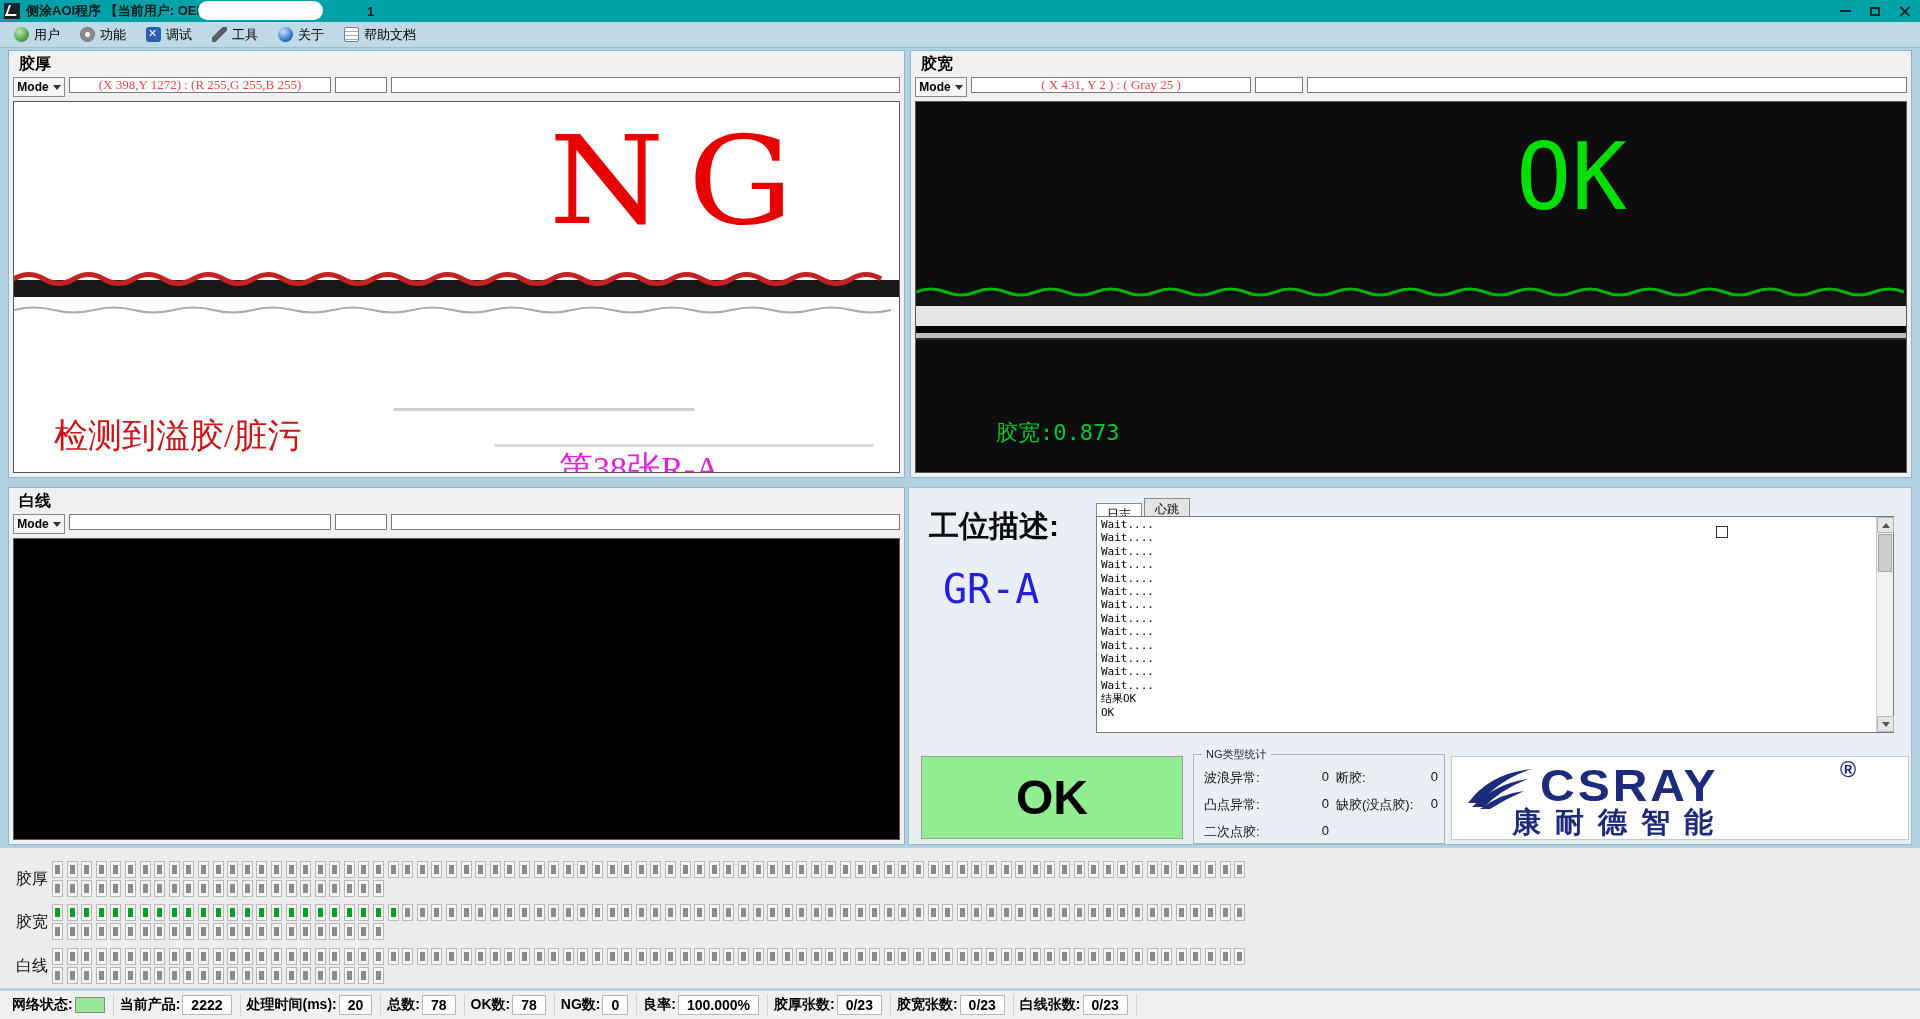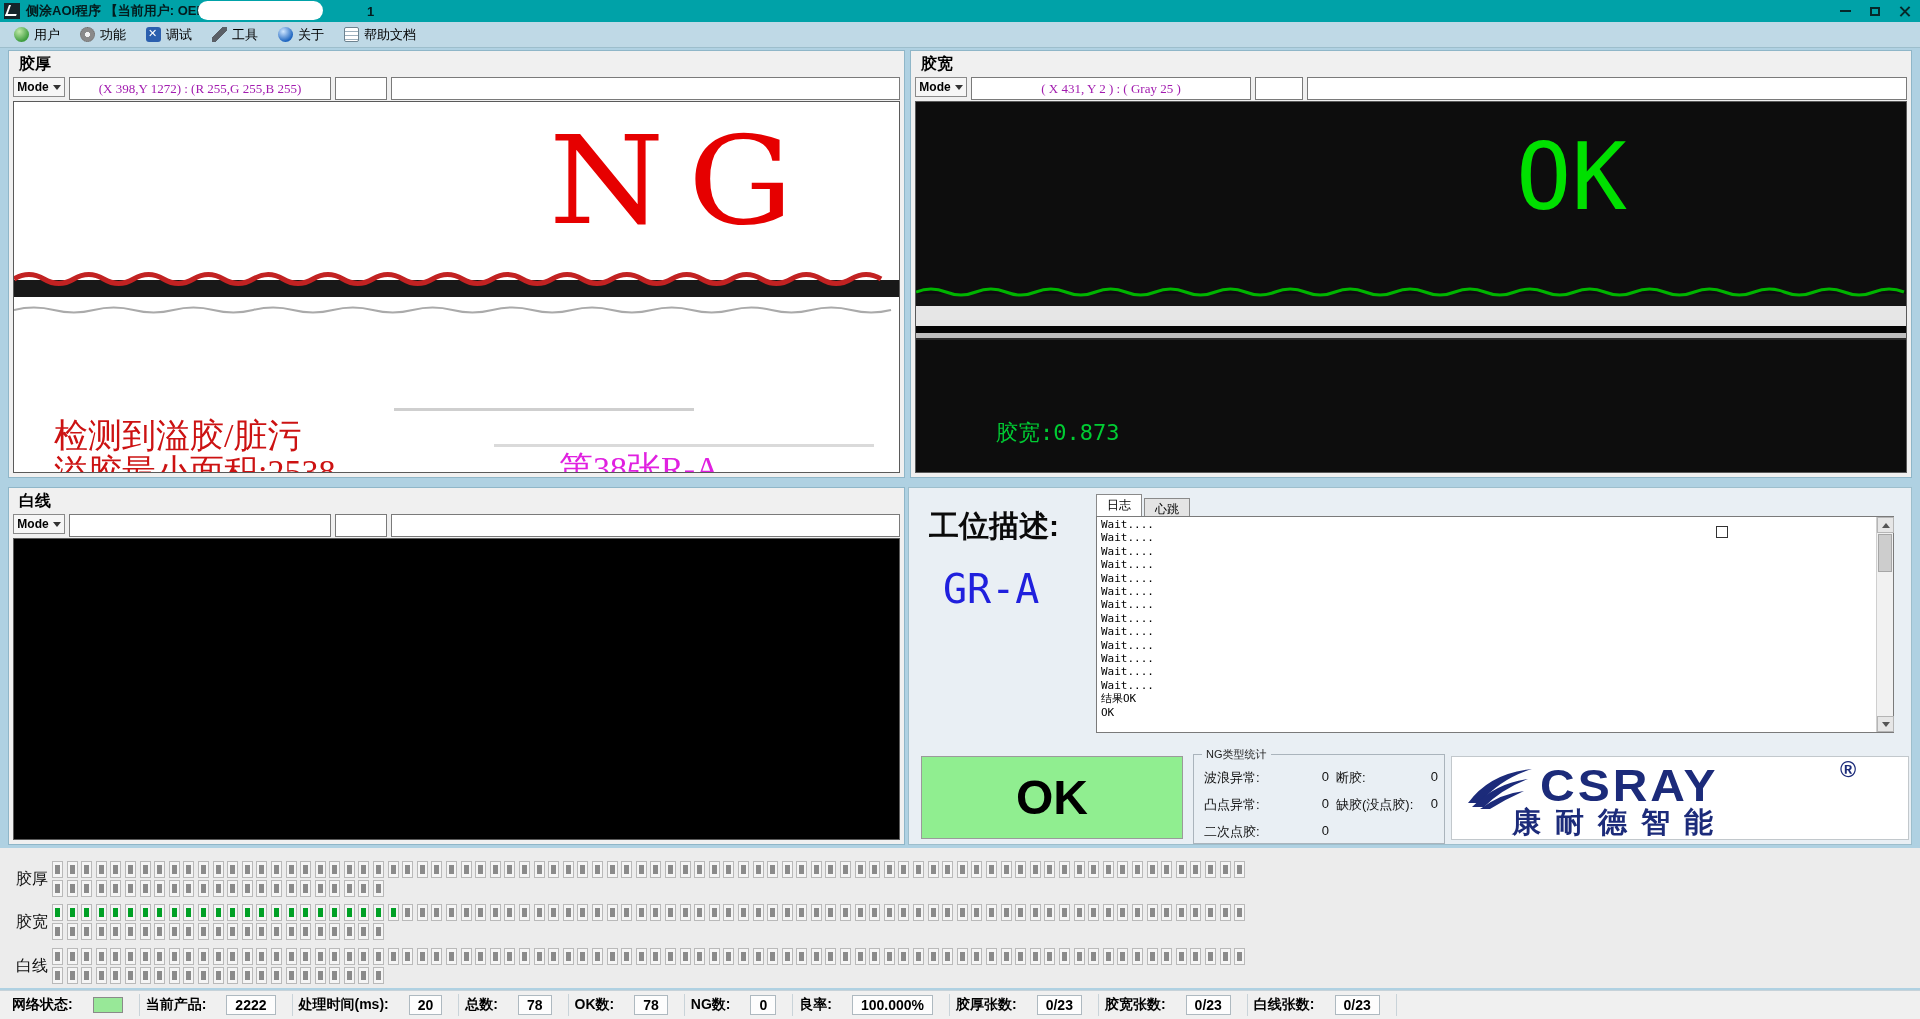--- a/index.html
+++ b/index.html
@@ -30,21 +30,21 @@
   .tools-icon { border-radius:0; background:linear-gradient(135deg, transparent 35%, #5a5f66 36% 62%, transparent 63%); }
   .about-icon { background:radial-gradient(circle at 35% 30%, #cfe6ff, #1f66c0 70%); }
   .help-icon  { border-radius:2px; background:repeating-linear-gradient(#fff 0 3px, #9db0bd 3px 4px); border:1px solid #6d828f; }
 
   
   .panel { position:absolute; background:#F0F0F0; border:1px solid #8FB6C8; }
   .phead { height:24px; padding:3px 0 0 10px; font-size:16px; color:#000; font-weight:bold; }
   .mrow { position:absolute; left:4px; right:4px; top:26px; height:22px; }
   .mode-btn { position:absolute; left:0; top:0; width:52px; height:20px; border:1px solid #8a8a8a; background:#f6f6f6; font-size:12px; display:flex; align-items:center; justify-content:center; gap:4px;font-weight:bold; }
   .tri-down { width:0; height:0; border-left:4px solid transparent; border-right:4px solid transparent; border-top:5px solid #333; }
-  .mbox { position:absolute; top:0; height:23px; border:1px solid #7a7a7a; background:#fff; font-family:"Liberation Serif",serif; font-size:13px; display:flex; align-items:center; justify-content:center; color:#a21caf; }
+  .mbox { position:absolute; top:0; height:16px; border:1px solid #7a7a7a; background:#fff; font-family:"Liberation Serif",serif; font-size:13px; display:flex; align-items:center; justify-content:center; color:#ef4444; }
   .pimg { position:absolute; left:4px; right:4px; top:50px; bottom:4px; border:1px solid #5a5a5a; overflow:hidden; }
 
   
   #panel-jh { left:8px; top:50px; width:897px; height:428px; }
   #panel-jk { left:910px; top:50px; width:1002px; height:428px; }
   #panel-bx { left:8px; top:487px; width:897px; height:358px; }
 
   
   #jh-img { background:#fff; }
   #jh-ng { position:absolute; left:535px; top:18px; font-family:"DejaVu Serif",serif; font-size:122px; color:#e60000; letter-spacing:22px; transform:scaleX(1.08); transform-origin:left top; line-height:1; }
@@ -61,21 +61,21 @@
 
   
   #bx-img { background:#000; }
 
   
   #rb { position:absolute; left:908px; top:487px; width:1004px; height:358px; background:#E9EFF4; border:1px solid #9dbecc; }
   #station-label { position:absolute; left:20px; top:18px; font-size:30px; font-weight:bold; color:#0a0a0a; }
   #station-value { position:absolute; left:34px; top:78px; font-family:"DejaVu Sans Mono",monospace; font-size:40px; color:#2020dd; }
   #log-tabs { position:absolute; left:187px; top:6px; display:flex; align-items:flex-end; height:23px; }
   .tab { border:1px solid #8a8a8a; border-bottom:none; background:#e4e4e4; font-size:12px; padding:2px 10px; height:19px; margin-right:2px; }
-  .tab.active { background:#fff; height:23px; }
+  .tab.active { background:#fff; height:14px; }
   #log-box { position:absolute; left:187px; top:28px; width:798px; height:217px; background:#fff; border:1px solid #7a7a7a; }
   #log-list { position:absolute; left:0; top:0; right:17px; bottom:0; overflow:hidden; padding:1px 0 0 4px; }
   .log-line { font-family:"DejaVu Sans Mono",monospace; font-size:11px; line-height:13.4px; color:#000; }
   #log-checkbox { position:absolute; left:619px; top:9px; width:12px; height:12px; border:1px solid #333; background:#fff; }
   #log-scroll { position:absolute; right:0; top:0; bottom:0; width:17px; background:#F1F1F1; border-left:1px solid #cfcfcf; }
   .sarrow { position:absolute; left:0; width:17px; height:16px; background:#e6e6e6; border:1px solid #b5b5b5; display:flex; align-items:center; justify-content:center; }
   .sarrow.up{ top:0; } .sarrow.down{ bottom:0; }
   .tri-up-s { width:0;height:0;border-left:4px solid transparent;border-right:4px solid transparent;border-bottom:5px solid #555; }
   .tri-down-s{ width:0;height:0;border-left:4px solid transparent;border-right:4px solid transparent;border-top:5px solid #555; }
   #scroll-thumb { position:absolute; left:1px; top:17px; width:14px; height:38px; background:#cdcdcd; border:1px solid #a6a6a6; }
@@ -101,21 +101,21 @@
   .plabel { width:52px; padding-left:16px; font-size:16px; color:#111; }
   .prows { display:flex; flex-direction:column; gap:2px; }
   .prow { display:flex; gap:3.6px; }
   .sq { width:11px; height:17px; border:1px solid #b9b9b9; background:#f5f5f5; display:flex; }
   .fill { flex:1; margin:3px 2px; background:#8a8a8a; }
   .fill.green { background:#00A025; }
   #pg-0{ margin-top:13px; } #pg-1{ margin-top:7px; } #pg-2{ margin-top:8px; }
 
   
   #statusbar { position:absolute; left:0; top:990px; width:1920px; height:29px; background:#F0F0F0; border-top:1px solid #c6d2d9; display:flex; align-items:center; padding-left:6px; }
-  .sseg { display:flex; align-items:center; gap:20px; padding:0 16px 0 6px; border-right:1px solid #c9d3d9; height:22px;justify-content:center; }
+  .sseg { display:flex; align-items:center; gap:2px; padding:0 8px 0 6px; border-right:1px solid #c9d3d9; height:22px;justify-content:center; }
   .slabel { font-size:14px; font-weight:bold; color:#000; white-space:nowrap; }
   .svalue { font-size:14px; font-weight:bold; color:#000; background:#fdfdfd; border:1px solid #aeb9c0; padding:1px 8px; white-space:nowrap; }
   .swatch { width:30px; height:16px; background:#98E898; border:1px solid #8a8a8a; display:inline-block; }
 </style>
 </head>
 <body>
 
 <div id="titlebar">
   <div id="app-icon"></div>
   <span class="title-text">侧涂AOI程序 【当前用户: OEM】 编</span>
@@ -174,21 +174,21 @@
   </div>
   <div id="jh-img" class="pimg">
     <div id="jh-ng">NG</div>
     <svg id="jh-strip" viewBox="0 0 888 62" preserveAspectRatio="none">
       <rect x="0" y="20" width="888" height="17" fill="#181818"></rect>
       <path d="M0 19 q15 -9 30 0 t30 0 t30 0 t30 0 t30 0 t30 0 t30 0 t30 0 t30 0 t30 0 t30 0 t30 0 t30 0 t30 0 t30 0 t30 0 t30 0 t30 0 t30 0 t30 0 t30 0 t30 0 t30 0 t30 0 t30 0 t30 0 t30 0 t30 0 t30 0" fill="none" stroke="#c22222" stroke-width="5"></path>
       <path d="M0 50 q20 -5 40 0 t40 0 t40 0 t40 0 t40 0 t40 0 t40 0 t40 0 t40 0 t40 0 t40 0 t40 0 t40 0 t40 0 t40 0 t40 0 t40 0 t40 0 t40 0 t40 0 t40 0 t40 0" fill="none" stroke="#aaaaaa" stroke-width="2"></path>
     </svg>
     <div class="strike" style="left:380px; top:306px; width:300px;"></div>
     <div class="strike" style="left:480px; top:342px; width:380px; background:#dadada;"></div>
-    <div id="jh-msg"><span>检测到溢胶/脏污</span><br><span>溢胶最小面积:2538</span><br><span>溢胶最大面积:2638</span></div>
+    <div id="jh-msg"><span>检测到溢胶/脏污</span><br><br><span>溢胶最大面积:2638</span></div>
     <div id="jh-frame">第38张R-A</div>
   </div>
 </div>
 
 <div id="panel-jk" class="panel">
   <div class="phead">胶宽</div>
   <div class="mrow">
     <div class="mode-btn">
         <span>Mode</span>
         <span class="tri-down"></span>

